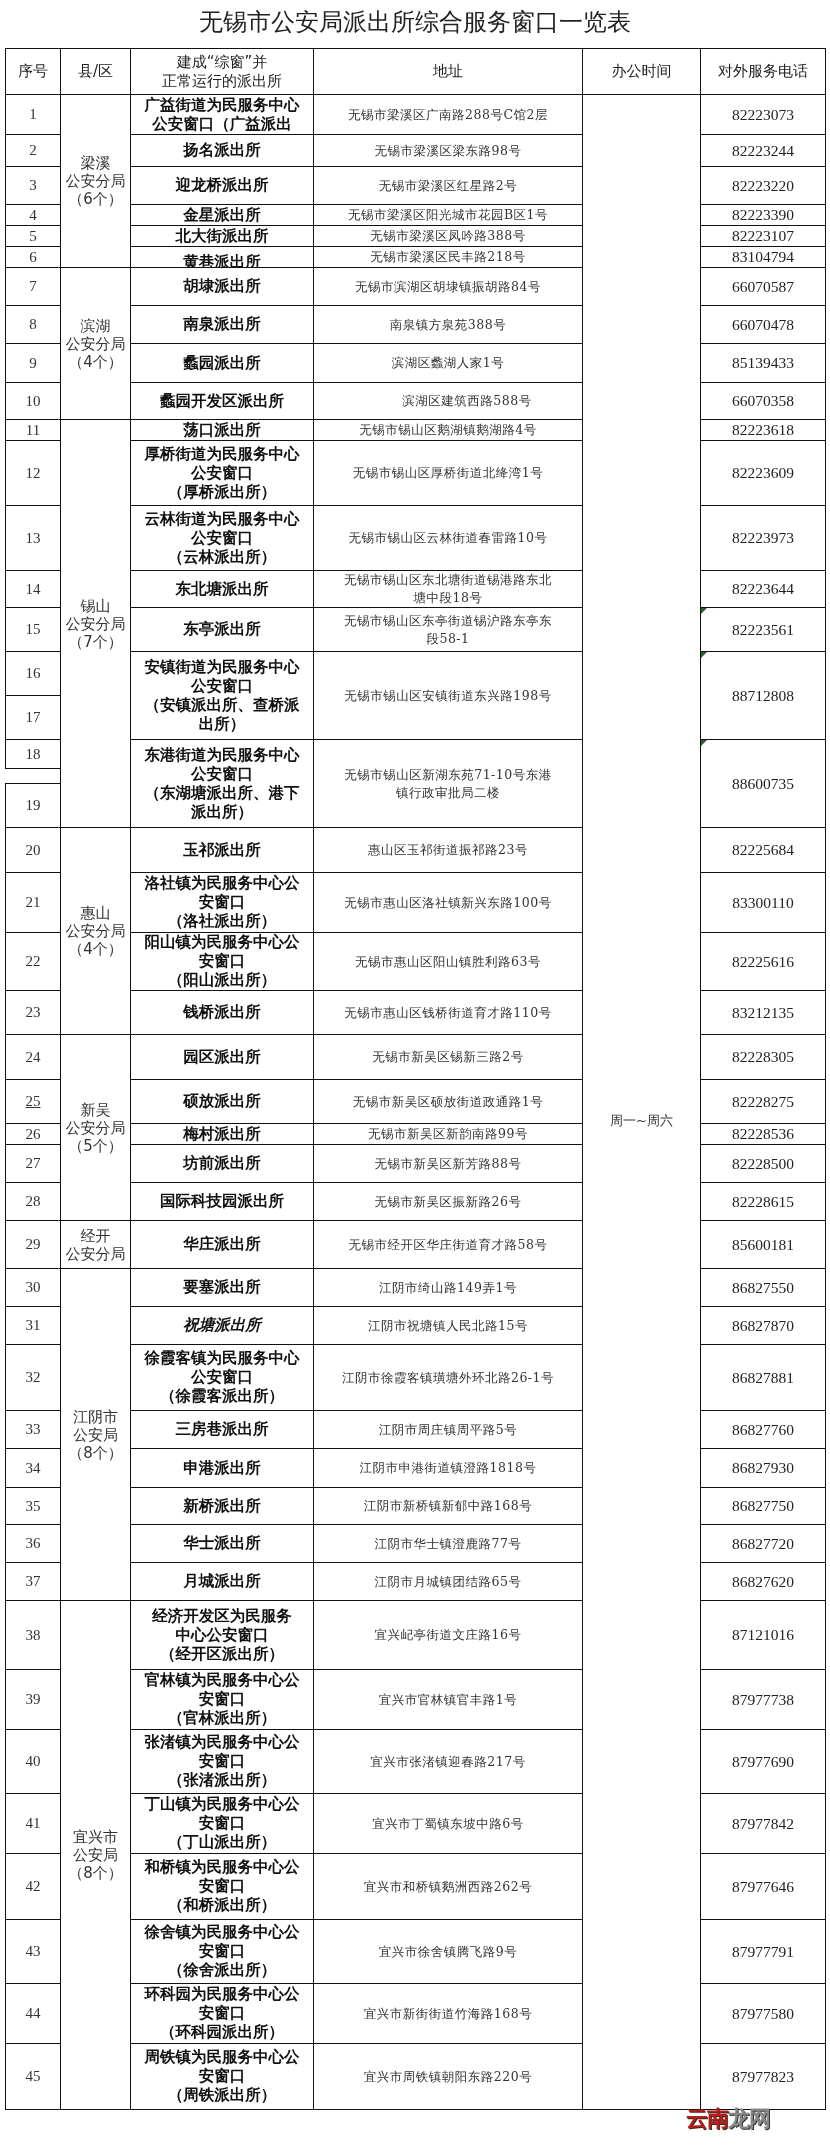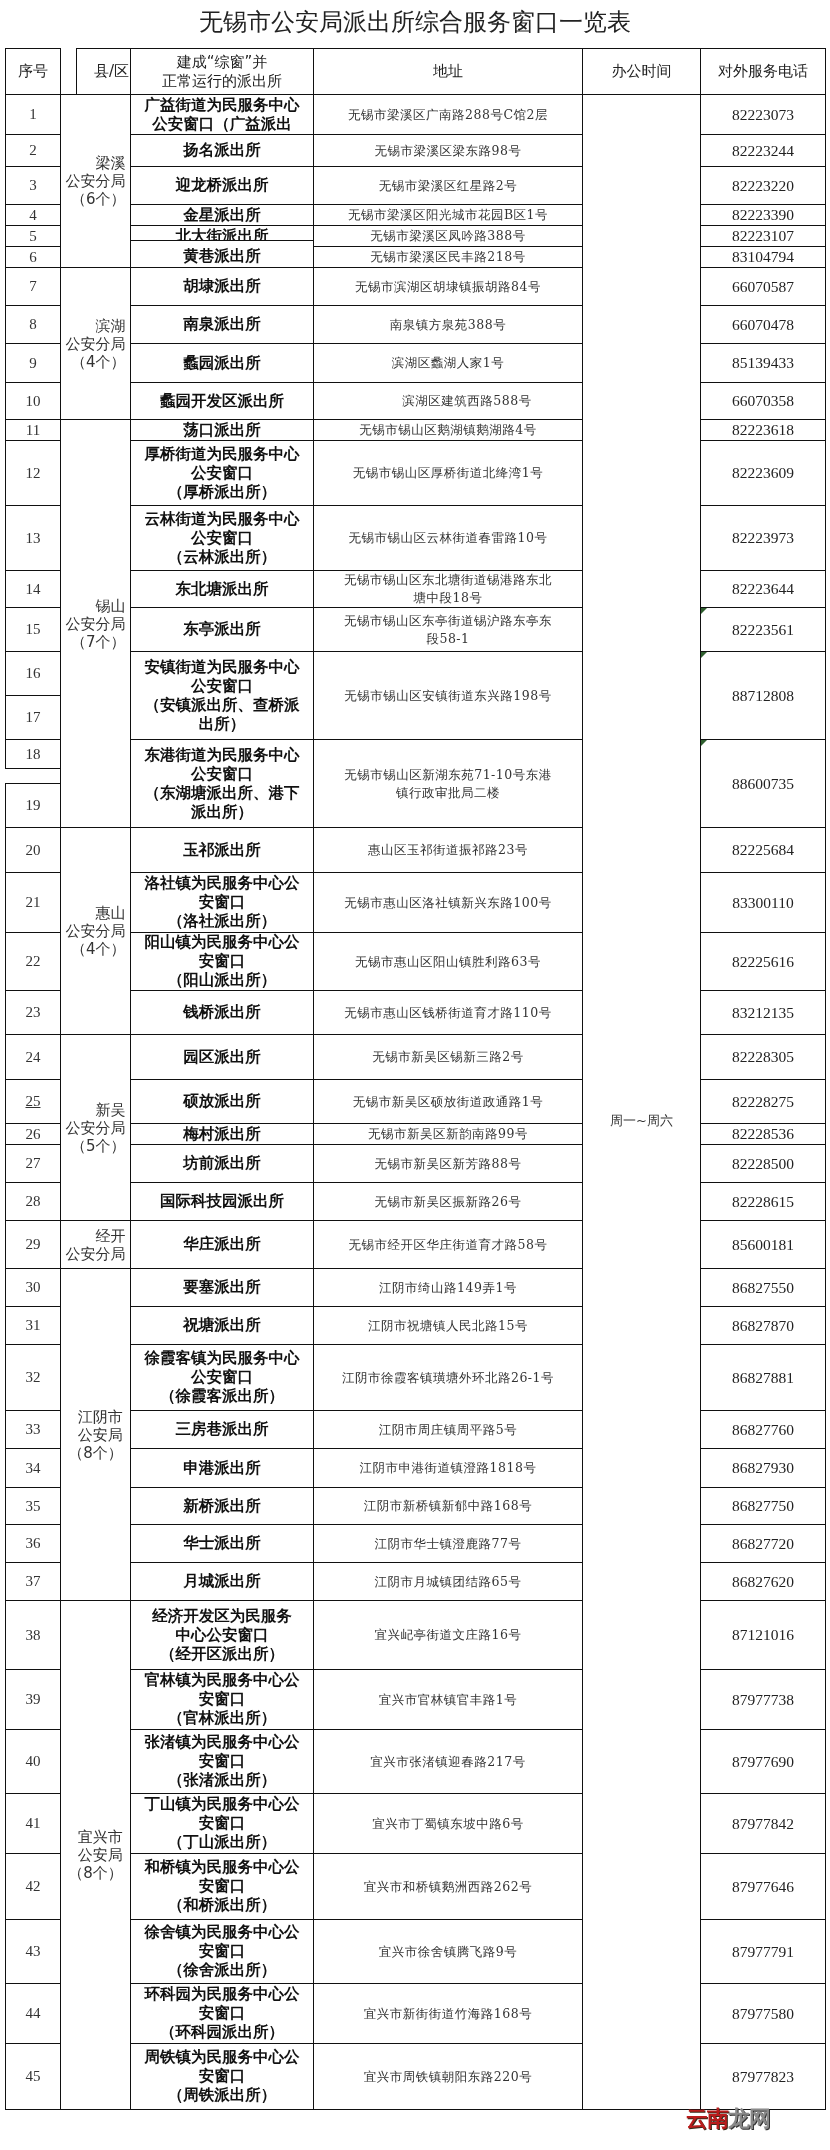--- a/index.html
+++ b/index.html
@@ -6,41 +6,41 @@
   body { width: 830px; height: 2150px; position: relative; overflow: hidden;
          font-family: "DejaVu Serif", "Liberation Serif", serif; color: #1a1a1a; }
   .title { position: absolute; left: 0; top: 6px; width: 830px; text-align: center;
            font-family: "DejaVu Sans", sans-serif; font-size: 24px; color: #222; letter-spacing: 0px; }
   .cell { position: absolute; box-sizing: border-box; border: 1px solid #111;
           display: flex; align-items: center; justify-content: center; text-align: center;
           background: #fff; overflow: hidden; }
   .cell span { display: block; white-space: pre-line; }
   .hdr { font-family: "DejaVu Sans", sans-serif; font-size: 15px; color: #222; line-height: 19px; }
   .seq { font-family: "Liberation Serif", serif; font-size: 15px; color: #333; }
-  .district { font-family: "DejaVu Sans", sans-serif; font-size: 15px; color: #333; line-height: 18px; text-align: right; }
+  .district { font-family: "DejaVu Sans", sans-serif; font-size: 15px; color: #333; line-height: 18px; }
   .station { font-family: "DejaVu Sans", sans-serif; font-weight: bold; font-size: 15.5px; color: #111; line-height: 19px; padding: 0 2px; }
   .addr { font-family: "DejaVu Serif", serif; font-size: 12.5px; color: #333; line-height: 18px; padding: 0 8px; letter-spacing: 0.5px; }
   .phone { font-family: "Liberation Serif", serif; font-size: 15.5px; color: #222; }
   .time { font-family: "DejaVu Sans", sans-serif; font-size: 13px; color: #333; }
   .tri { position: absolute; left: 0; top: 0; width: 0; height: 0;
          border-top: 6px solid #2f5f2f; border-right: 6px solid transparent; }
   .watermark { position: absolute; left: 686px; top: 2104px; font-family: "DejaVu Sans", sans-serif;
                font-weight: bold; font-size: 22px; letter-spacing: -1px; }
   .watermark .wm1 { color: #b91c1c; text-shadow: 1px 1px 0 #3a2a1a; }
   .watermark .wm2 { color: #8a8a8a; text-shadow: 1px 1px 0 #333; }
 </style>
 </head>
 <body>
 
 <div class="title">无锡市公安局派出所综合服务窗口一览表</div>
 <div id="table">
     <div class="cell hdr" style="left: 5px; top: 48px; width: 56px; height: 47px;">
       <span>序号</span>
     </div>
-    <div class="cell hdr" style="left: 60px; top: 48px; width: 71px; height: 47px; margin-left: 16px;">
+    <div class="cell hdr" style="left: 60px; top: 48px; width: 71px; height: 47px;">
       <span>县/区</span>
     </div>
     <div class="cell hdr" style="left: 130px; top: 48px; width: 184px; height: 47px;">
       <span>建成“综窗”并
 正常运行的派出所</span>
     </div>
     <div class="cell hdr" style="left: 313px; top: 48px; width: 270px; height: 47px;">
       <span>地址</span>
     </div>
     <div class="cell hdr" style="left: 582px; top: 48px; width: 119px; height: 47px;">
@@ -262,21 +262,21 @@
     </div>
     <div class="cell station" style="left: 130px; top: 225px; width: 184px; height: 22px;">
       <span>北大街派出所</span>
     </div>
     <div class="cell addr" style="left: 313px; top: 225px; width: 270px; height: 22px;">
       <span>无锡市梁溪区凤吟路388号</span>
     </div>
     <div class="cell phone" style="left: 700px; top: 225px; width: 126px; height: 22px;">
       <span>82223107</span>
     </div>
-    <div class="cell station" style="left: 130px; top: 240px; width: 184px; height: 32px; text-align: right;">
+    <div class="cell station" style="left: 130px; top: 246px; width: 184px; height: 32px; text-align: right;">
       <span>黄巷派出所</span>
     </div>
     <div class="cell addr" style="left: 313px; top: 246px; width: 270px; height: 22px;">
       <span>无锡市梁溪区民丰路218号</span>
     </div>
     <div class="cell phone" style="left: 700px; top: 246px; width: 126px; height: 22px;">
       <span>83104794</span>
     </div>
     <div class="cell station" style="left: 130px; top: 267px; width: 184px; height: 39px;">
       <span>胡埭派出所</span>
@@ -489,21 +489,21 @@
     </div>
     <div class="cell station" style="left: 130px; top: 1268px; width: 184px; height: 39px;">
       <span>要塞派出所</span>
     </div>
     <div class="cell addr" style="left: 313px; top: 1268px; width: 270px; height: 39px;">
       <span>江阴市绮山路149弄1号</span>
     </div>
     <div class="cell phone" style="left: 700px; top: 1268px; width: 126px; height: 39px;">
       <span>86827550</span>
     </div>
-    <div class="cell station" style="left: 130px; top: 1306px; width: 184px; height: 39px;">
+    <div class="cell station" style="left: 130px; top: 1306px; width: 184px; height: 39px; font-style: italic;">
       <span>祝塘派出所</span>
     </div>
     <div class="cell addr" style="left: 313px; top: 1306px; width: 270px; height: 39px;">
       <span>江阴市祝塘镇人民北路15号</span>
     </div>
     <div class="cell phone" style="left: 700px; top: 1306px; width: 126px; height: 39px;">
       <span>86827870</span>
     </div>
     <div class="cell station" style="left: 130px; top: 1344px; width: 184px; height: 67px;">
       <span>徐霞客镇为民服务中心

